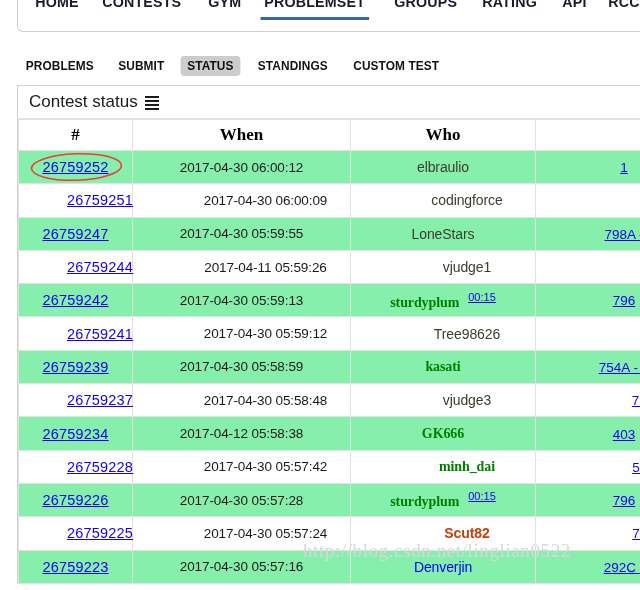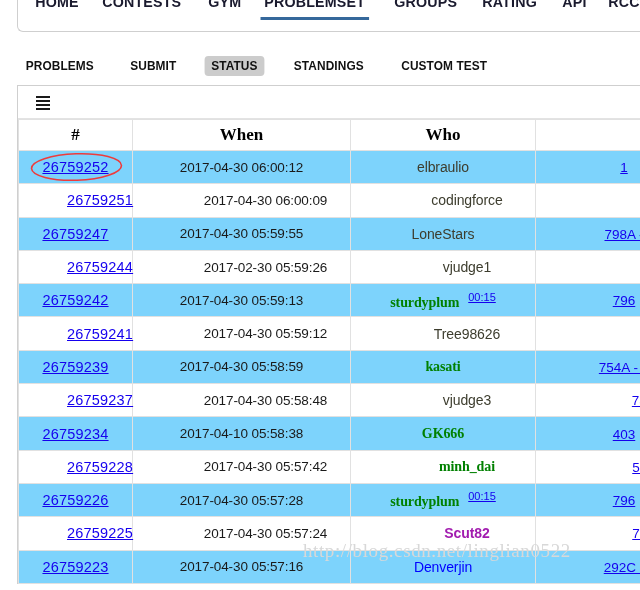--- a/index.html
+++ b/index.html
@@ -61,21 +61,21 @@
     height: 3px;
     background: #35689b;
   }
 
   
   .sub-tabs {
     position: absolute;
     left: 17px; top: 56px;
     display: flex;
     align-items: flex-end;
-    gap: 12px;
+    gap: 0px;
   }
   .sub-tab {
     font-weight: bold;
     font-size: 12.5px;
     letter-spacing: .1px;
     color: #111111;
     padding: 3px 7px;
     border-radius: 4px;
     text-decoration: none;
     white-space: nowrap;
@@ -146,21 +146,21 @@
     font-size: 17px;
     color: #000000;
     background: #ffffff;
     height: 31px;
   }
   col.c-id   { width: 114px; }
   col.c-when { width: 218px; }
   col.c-who  { width: 185px; }
   col.c-prob { width: 183px; }
 
-  tr.odd td { background: #7dd3fc; }
+  tr.odd td { background: #86efac; }
   tr.even td { background: #ffffff; padding-left: 48px; }
 
   .id-link {
     color: #1500ee;
     text-decoration: underline;
     font-family: "Liberation Sans", sans-serif;
     font-size: 14.5px;
     letter-spacing: .2px;
   }
   .when-cell {
@@ -170,21 +170,21 @@
     letter-spacing: -.1px;
   }
   .who-cell {
     font-family: "Liberation Sans", sans-serif;
     font-size: 14px;
     white-space: nowrap;
   }
   .who-name { letter-spacing: -.1px; }
   .rank-unrated { color: #3d3d2e; font-weight: normal; }
   .rank-green   { color: #008000; font-weight: bold; font-family: Liberation Serif, serif; }
-  .rank-cyan    { color: #a21caf; font-weight: bold; text-align: right; }
+  .rank-cyan    { color: #c2410c; font-weight: bold; text-align: right; }
   .rank-blue    { color: #0000ff; font-weight: normal; }
   .room-badge {
     color: #1500ee;
     text-decoration: underline;
     font-size: 11px;
     vertical-align: super;
     margin-left: 9px;
     letter-spacing: 0;
   }
   .prob-cell {
@@ -251,20 +251,21 @@
   <div class="sub-tabs" id="sub-tabs">
       <a class="sub-tab">PROBLEMS</a>
       <a class="sub-tab">SUBMIT</a>
       <a class="sub-tab active">STATUS</a>
       <a class="sub-tab">STANDINGS</a>
       <a class="sub-tab">CUSTOM TEST</a>
     </div>
 
   <section class="panel">
     <div class="panel-title">
+      <span>Contest status</span>
       <span class="list-icon">
           <i></i>
           <i></i>
           <i></i>
           <i></i>
         </span>
     </div>
 
     <table class="status">
       <colgroup>
@@ -295,21 +296,21 @@
             <td class="prob-cell"><a class="prob-link">1</a></td>
           </tr>
           <tr class="odd">
             <td><a class="id-link">26759247</a></td>
             <td class="when-cell">2017-04-30 05:59:55</td>
             <td class="who-cell"><a class="who-name rank-unrated">LoneStars</a></td>
             <td class="prob-cell"><a class="prob-link">798A -</a></td>
           </tr>
           <tr class="even">
             <td><a class="id-link">26759244</a></td>
-            <td class="when-cell">2017-02-30 05:59:26</td>
+            <td class="when-cell">2017-04-11 05:59:26</td>
             <td class="who-cell"><a class="who-name rank-unrated">vjudge1</a></td>
             <td class="prob-cell"><a class="prob-link">73</a></td>
           </tr>
           <tr class="odd">
             <td><a class="id-link">26759242</a></td>
             <td class="when-cell">2017-04-30 05:59:13</td>
             <td class="who-cell"><a class="who-name rank-green">sturdyplum</a><a class="room-badge">00:15</a></td>
             <td class="prob-cell"><a class="prob-link">796</a></td>
           </tr>
           <tr class="even">
@@ -325,21 +326,21 @@
             <td class="prob-cell"><a class="prob-link">754A - L</a></td>
           </tr>
           <tr class="even">
             <td><a class="id-link">26759237</a></td>
             <td class="when-cell">2017-04-30 05:58:48</td>
             <td class="who-cell"><a class="who-name rank-unrated">vjudge3</a></td>
             <td class="prob-cell"><a class="prob-link">739C</a></td>
           </tr>
           <tr class="odd">
             <td><a class="id-link">26759234</a></td>
-            <td class="when-cell">2017-04-10 05:58:38</td>
+            <td class="when-cell">2017-04-12 05:58:38</td>
             <td class="who-cell"><a class="who-name rank-green">GK666</a></td>
             <td class="prob-cell"><a class="prob-link">403</a></td>
           </tr>
           <tr class="even">
             <td><a class="id-link">26759228</a></td>
             <td class="when-cell">2017-04-30 05:57:42</td>
             <td class="who-cell"><a class="who-name rank-green">minh_dai</a></td>
             <td class="prob-cell"><a class="prob-link">540A</a></td>
           </tr>
           <tr class="odd">

